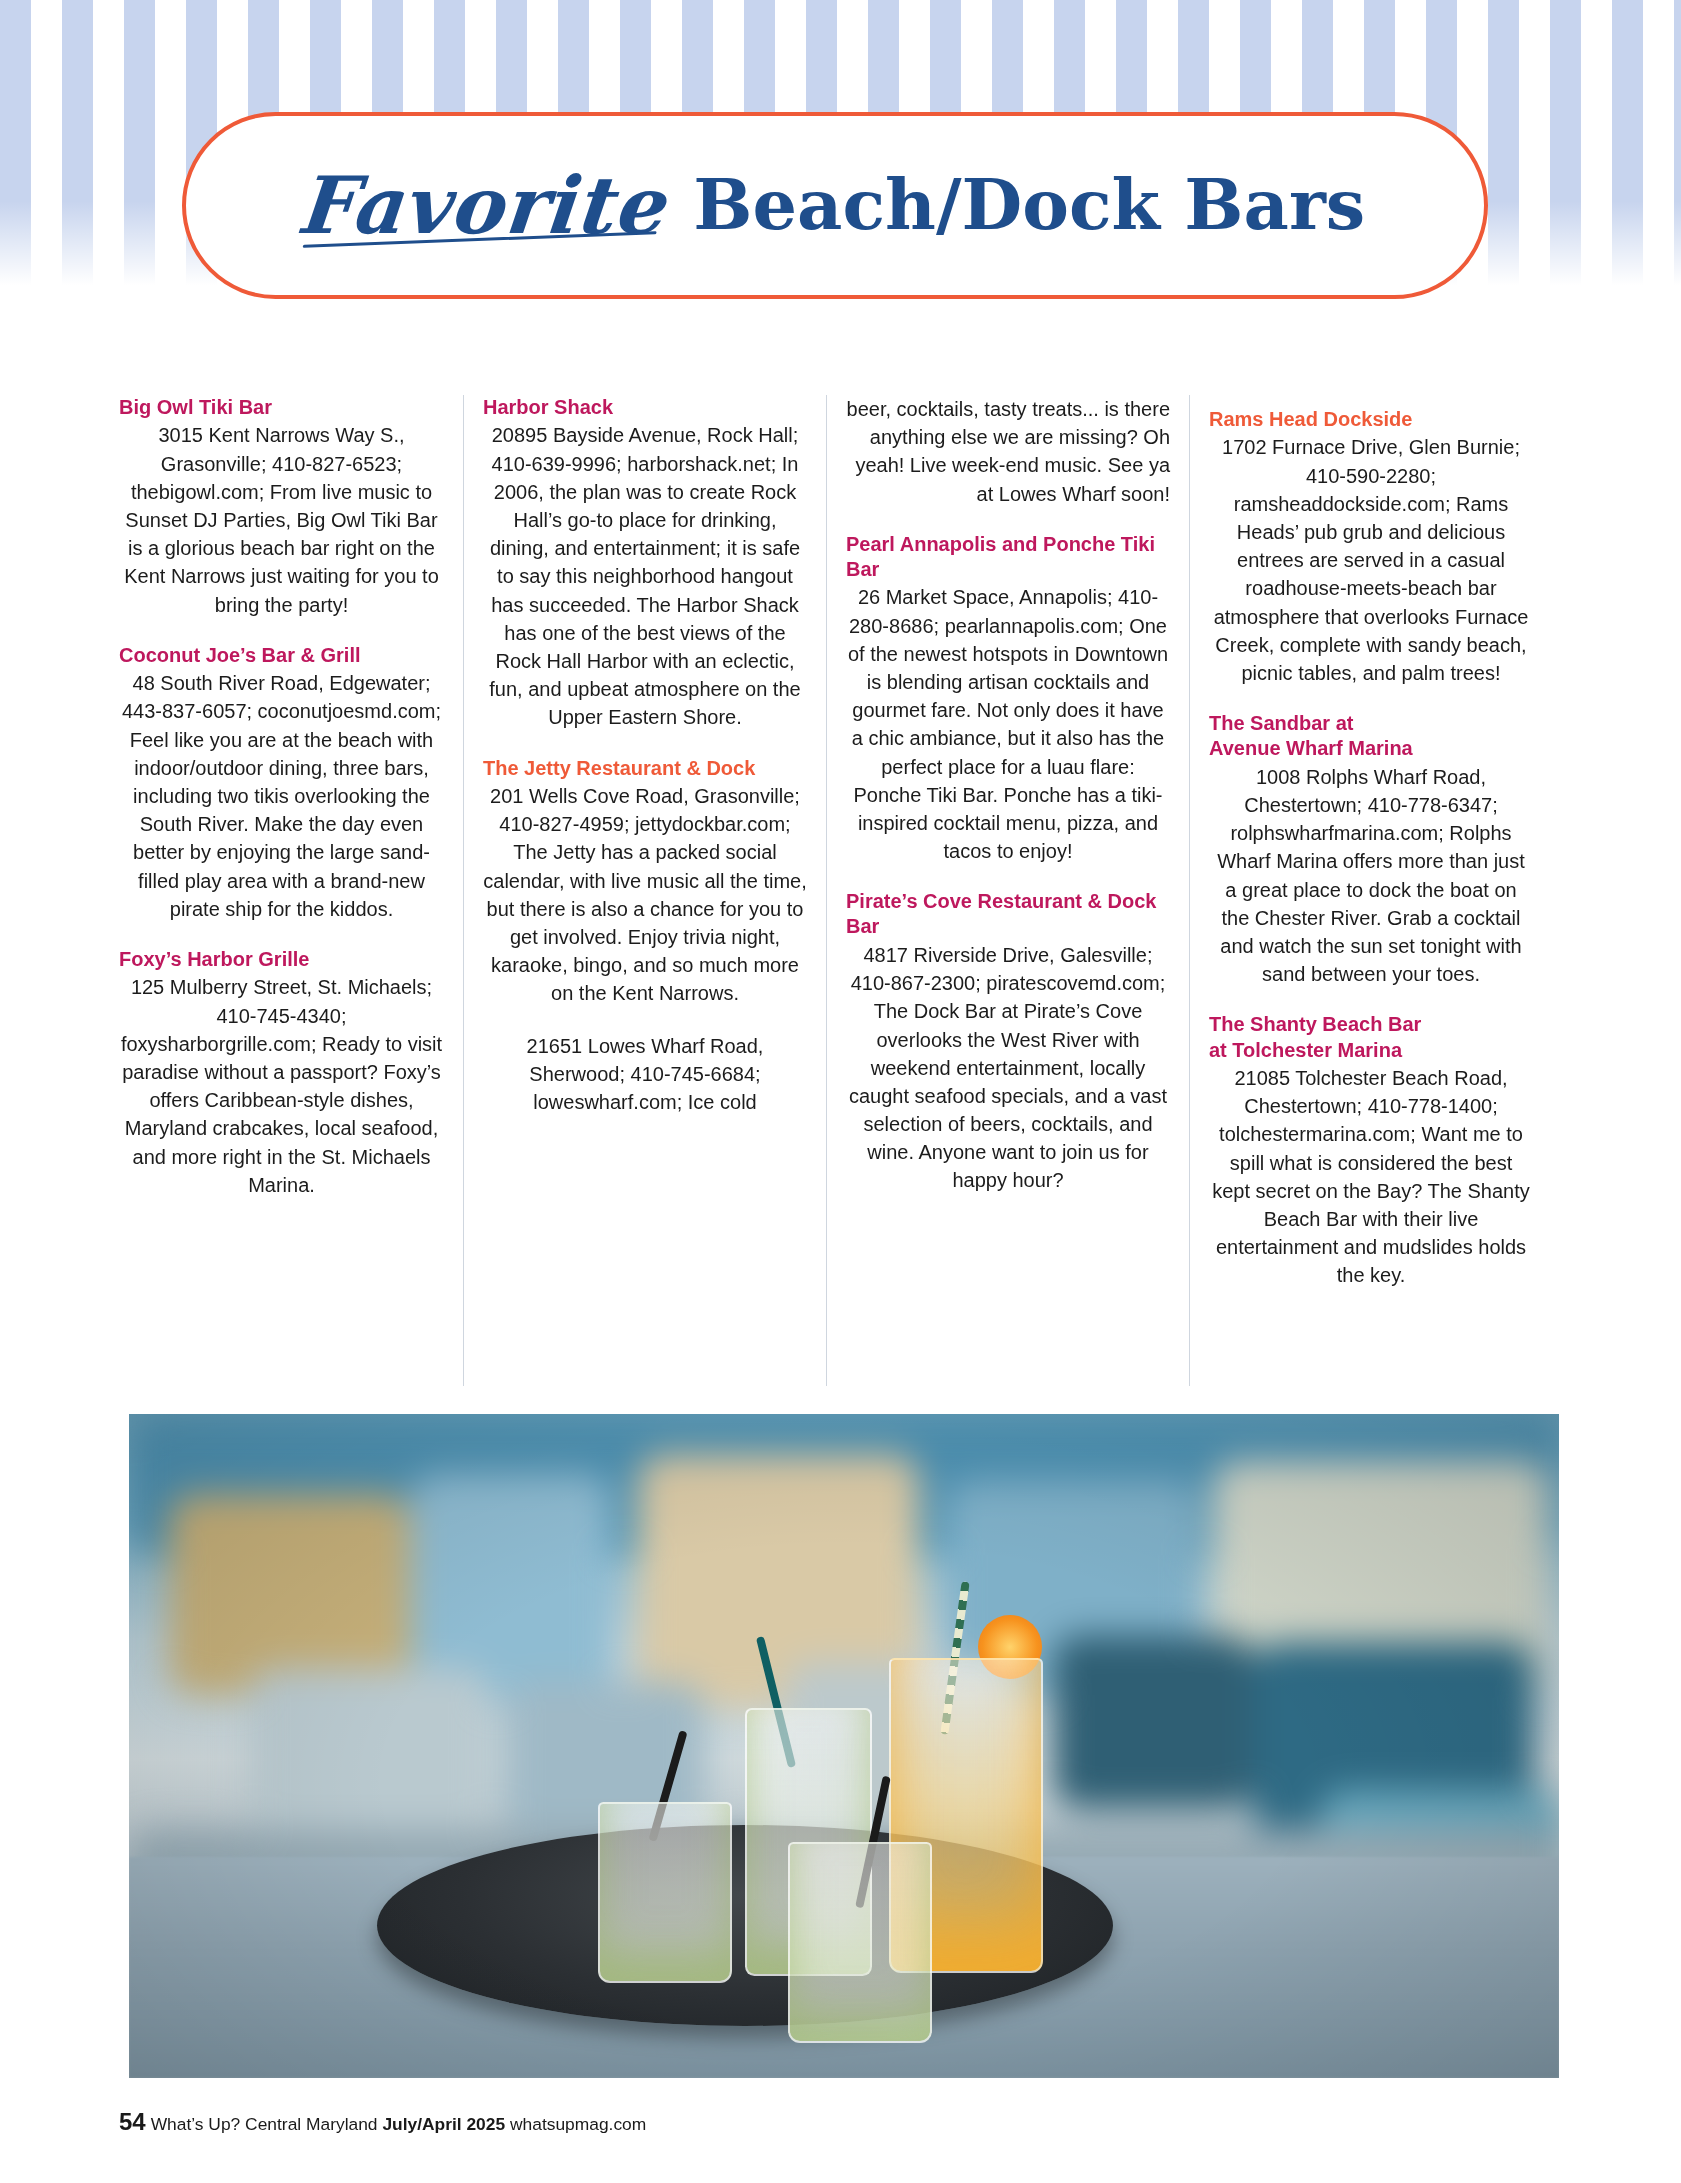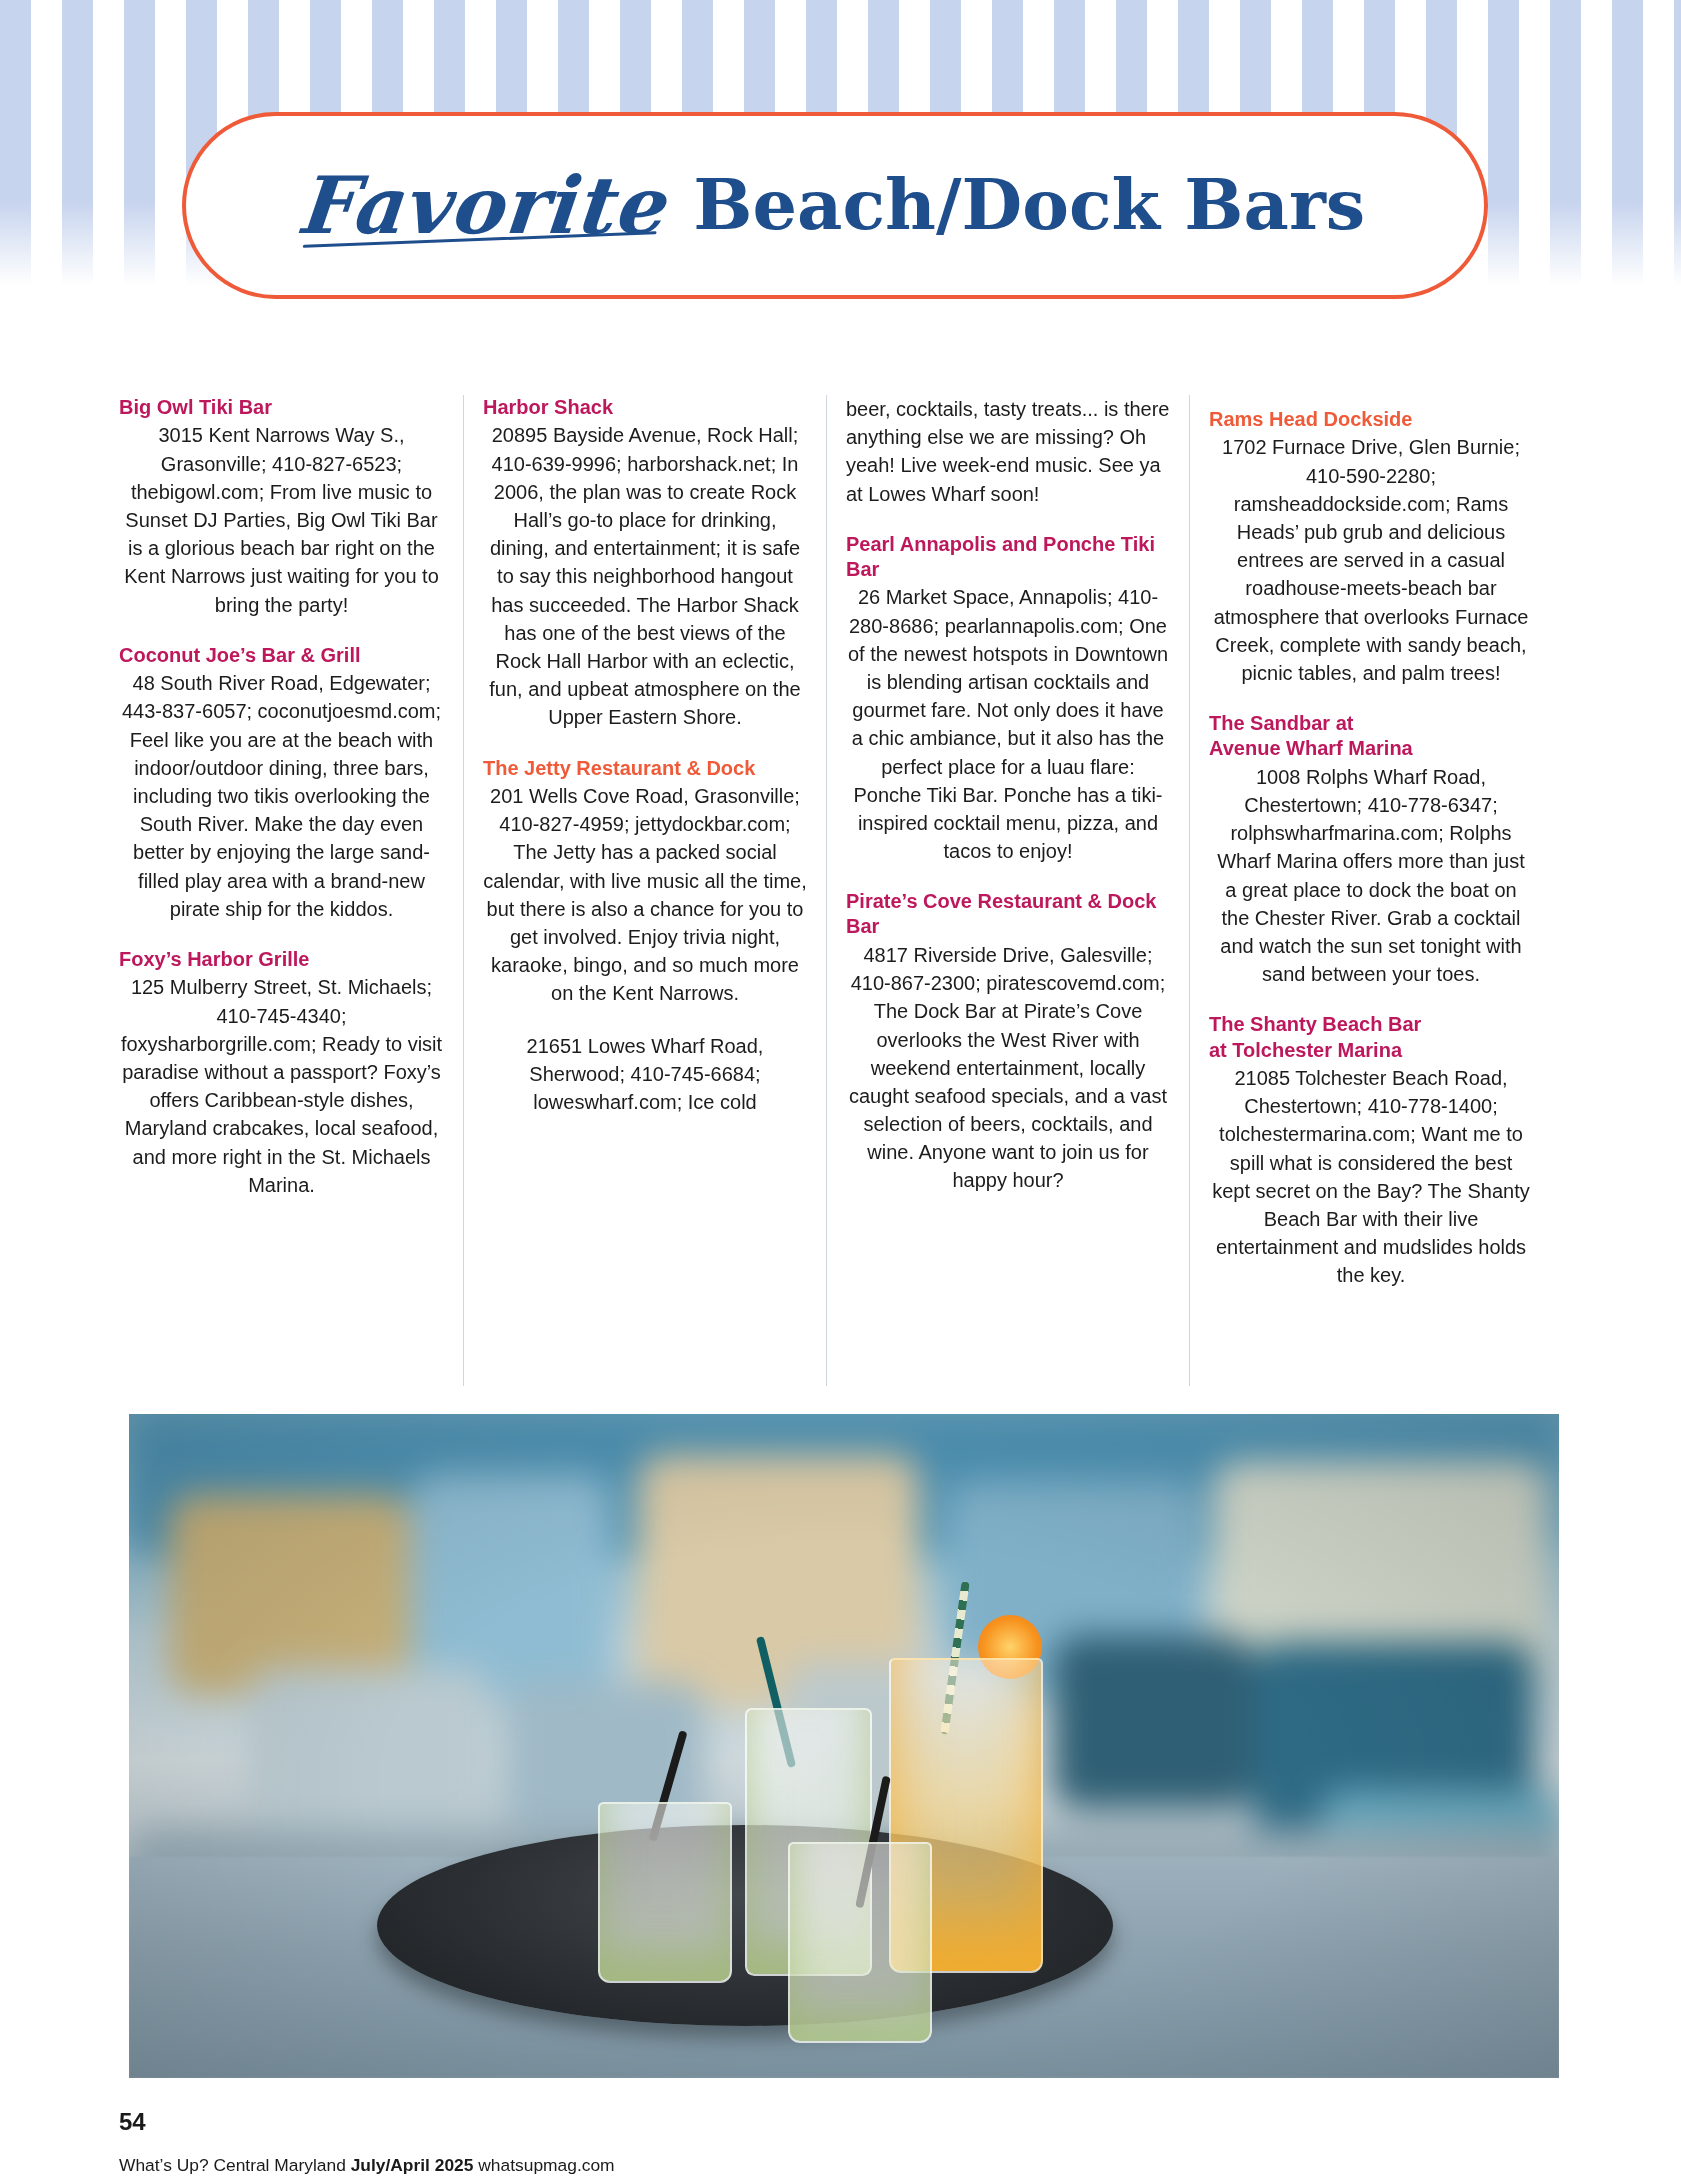--- a/index.html
+++ b/index.html
@@ -130,20 +130,21 @@
     margin: 0;
     text-align: center;
     hyphens: auto;
   }
   .cont {
     font-family: "Liberation Sans", sans-serif;
     font-size: 20px;
     line-height: 1.41;
     color: #1c1c1c;
     margin: 0 0 24px 0;
+    text-align: right;
   }
 
   
   #photo {
     position: absolute;
     left: 129px;
     top: 1414px;
     width: 1430px;
     height: 664px;
     overflow: hidden;
@@ -198,23 +199,22 @@
     background: radial-gradient(ellipse at 50% 55%, rgba(0,0,0,0) 45%, rgba(0,0,0,0.14) 100%);
   }
 
   
   #footer {
     position: absolute;
     left: 119px;
     top: 2108px;
     display: flex;
     align-items: baseline;
-    gap: 19px;
-    font-family: "Liberation Sans", sans-serif;
-    flex-direction: column;
+    gap: 5px;
+    font-family: "Liberation Sans", sans-serif;
   }
   #pagenum {
     font-weight: 700;
     font-size: 24px;
     color: #1a1a1a;
   }
   #footer-text {
     font-size: 17.4px;
     color: #1a1a1a;
   }

